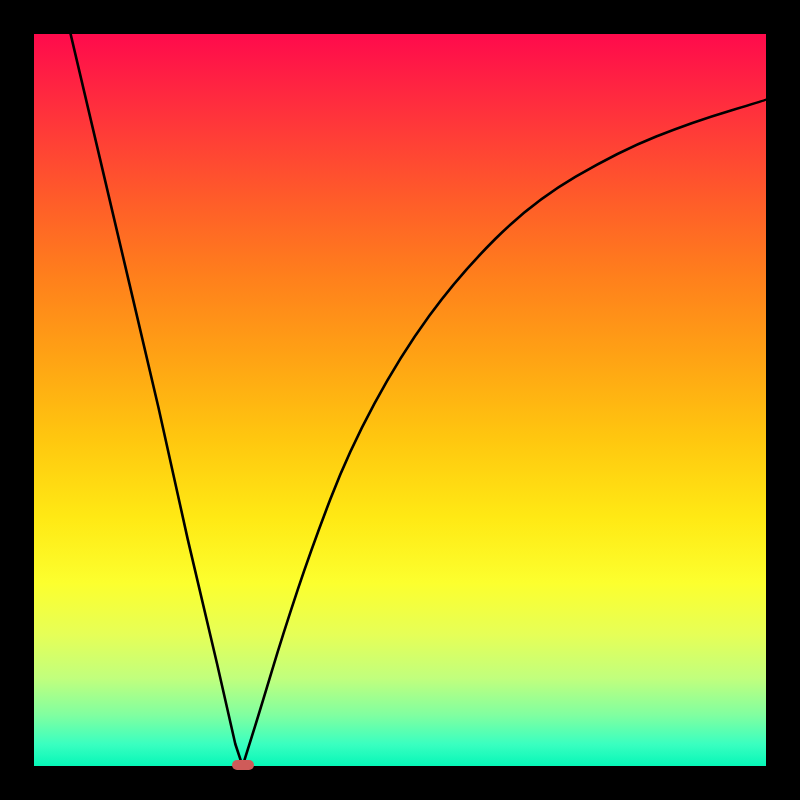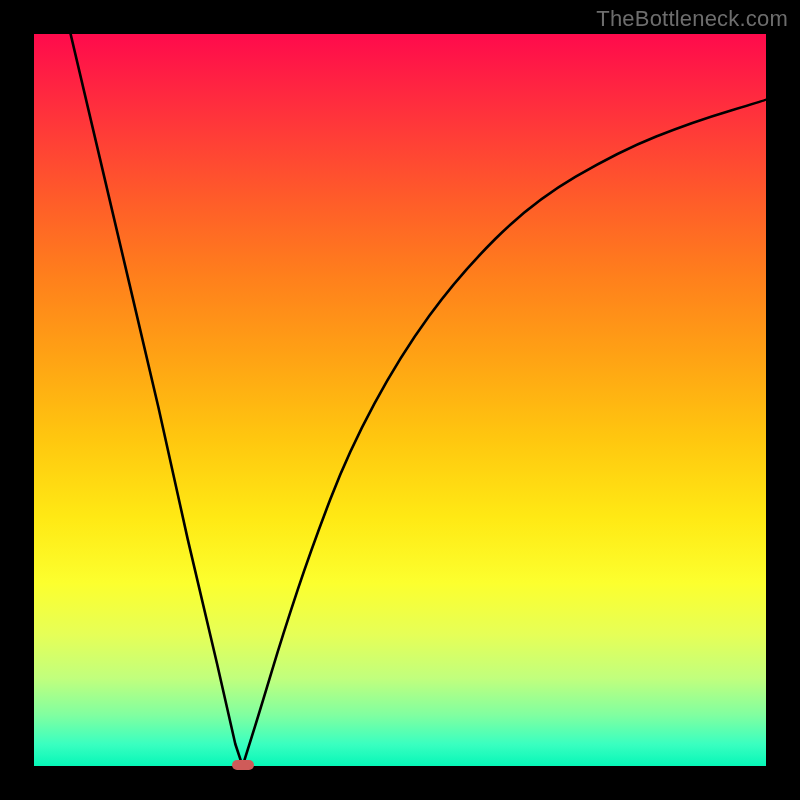--- a/index.html
+++ b/index.html
@@ -65,14 +65,13 @@
 </head>
 <body>
 
 <div class="frame">
   <div class="plot">
     <svg class="curve" viewBox="0 0 732 732" preserveAspectRatio="none">
       <path d="M 36.6 0.0 L 65.9 124.4 L 95.2 248.9 L 124.4 373.3 L 153.7 505.1 L 183.0 629.5 L 201.3 710.0 L 208.6 732.0 Q 208.6 732.0 208.6 732.0 Q 208.6 732.0 217.8 702.7 Q 226.9 673.4 237.9 636.8 Q 248.9 600.2 263.5 556.3 Q 278.2 512.4 296.5 464.8 Q 314.8 417.2 340.4 369.7 Q 366.0 322.1 395.3 281.8 Q 424.6 241.6 461.2 205.0 Q 497.8 168.4 541.7 142.7 Q 585.6 117.1 622.2 102.5 Q 658.8 87.8 695.4 76.9 T 732.0 65.9 " id="curvePath" fill="none" stroke="#000" stroke-width="2.6" stroke-linecap="round" stroke-linejoin="round"></path>
     </svg>
     <div class="marker" id="minMarker" style="left: 197.62px; top: 726px; background: rgb(207, 91, 89);"></div>
   </div>
-  <div class="watermark">TheBottleneck.com</div>
 </div>
 
 </body></html>

